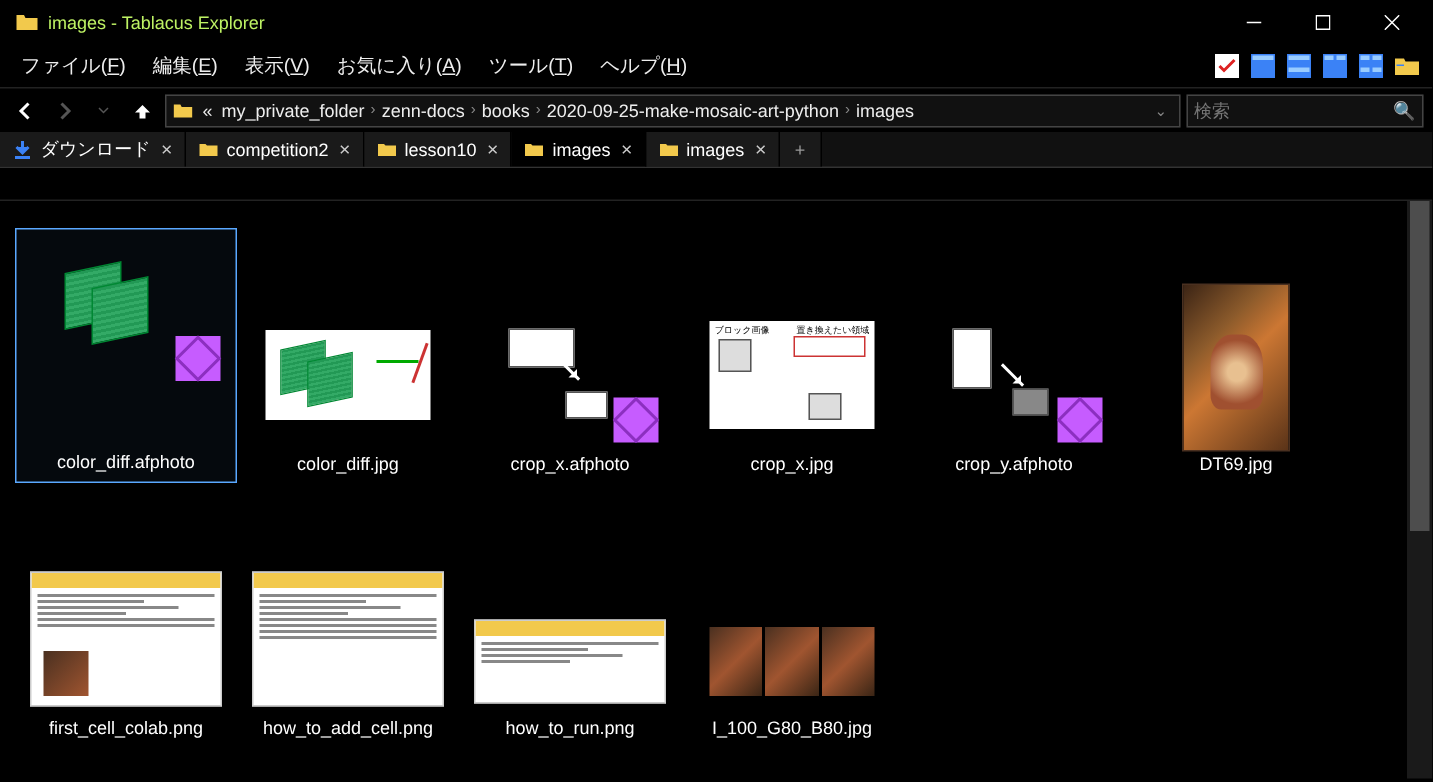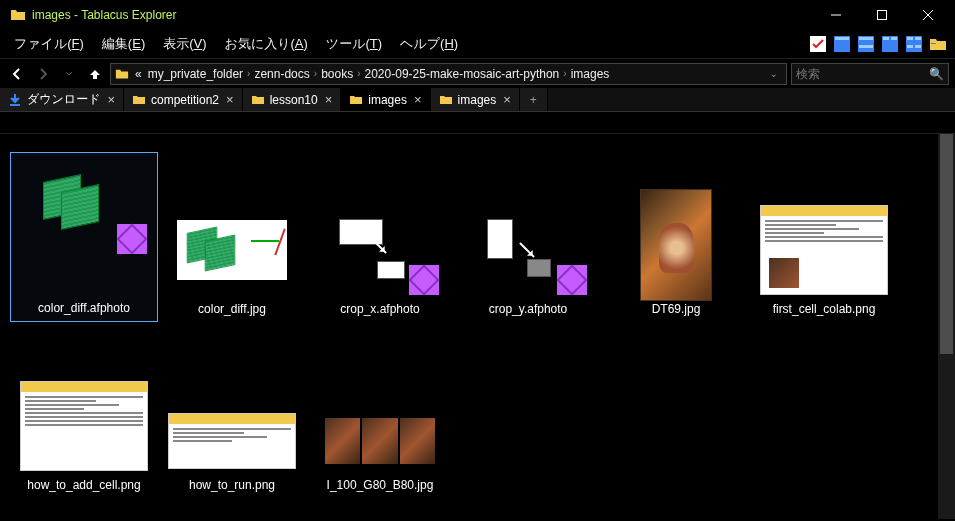--- a/index.html
+++ b/index.html
@@ -269,20 +269,32 @@
         <div style="position:relative;width:90px;height:70px;">
           <div class="diagbox" style="top:4px;left:4px;width:44px;height:26px;background:#fff;"></div>
           <div class="arrow-dr" style="top:30px;left:34px;"></div>
           <div class="diagbox" style="bottom:6px;right:20px;width:28px;height:18px;background:#fff;"></div>
           <div class="th-afbadge" style="right:-14px;bottom:-10px;"></div>
         </div>
       </div>
       <div class="label">crop_x.afphoto</div>
     </div>
 
+    <div class="item">
+      <div class="thumb">
+        <div class="th-white" style="height:72px;">
+          <div style="position:absolute;top:2px;left:2px;right:2px;font-size:6px;color:#000;">ブロック画像　　　置き換えたい領域</div>
+          <div class="diagbox" style="top:12px;left:6px;width:22px;height:22px;"></div>
+          <div class="diagbox" style="top:10px;right:6px;width:48px;height:14px;background:#fff;border:1px solid #c33;"></div>
+          <div class="arrow-dr" style="top:36px;left:44px;"></div>
+          <div class="diagbox" style="bottom:6px;right:22px;width:22px;height:18px;"></div>
+        </div>
+      </div>
+      <div class="label">crop_x.jpg</div>
+    </div>
 
     <div class="item">
       <div class="thumb">
         <div style="position:relative;width:90px;height:70px;">
           <div class="diagbox" style="top:4px;left:4px;width:26px;height:40px;background:#fff;"></div>
           <div class="arrow-dr" style="top:34px;left:34px;"></div>
           <div class="diagbox" style="bottom:8px;right:22px;width:24px;height:18px;background:#888;"></div>
           <div class="th-afbadge" style="right:-14px;bottom:-10px;"></div>
         </div>
       </div>

